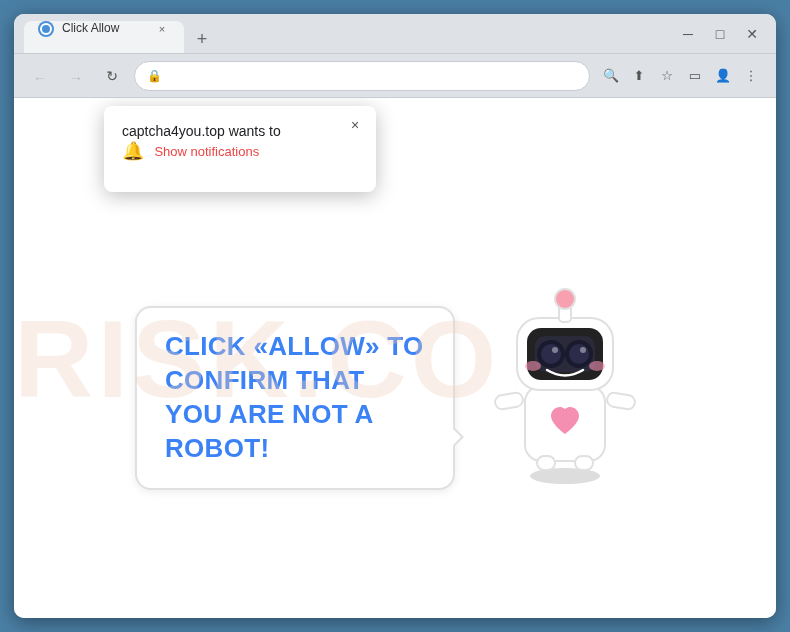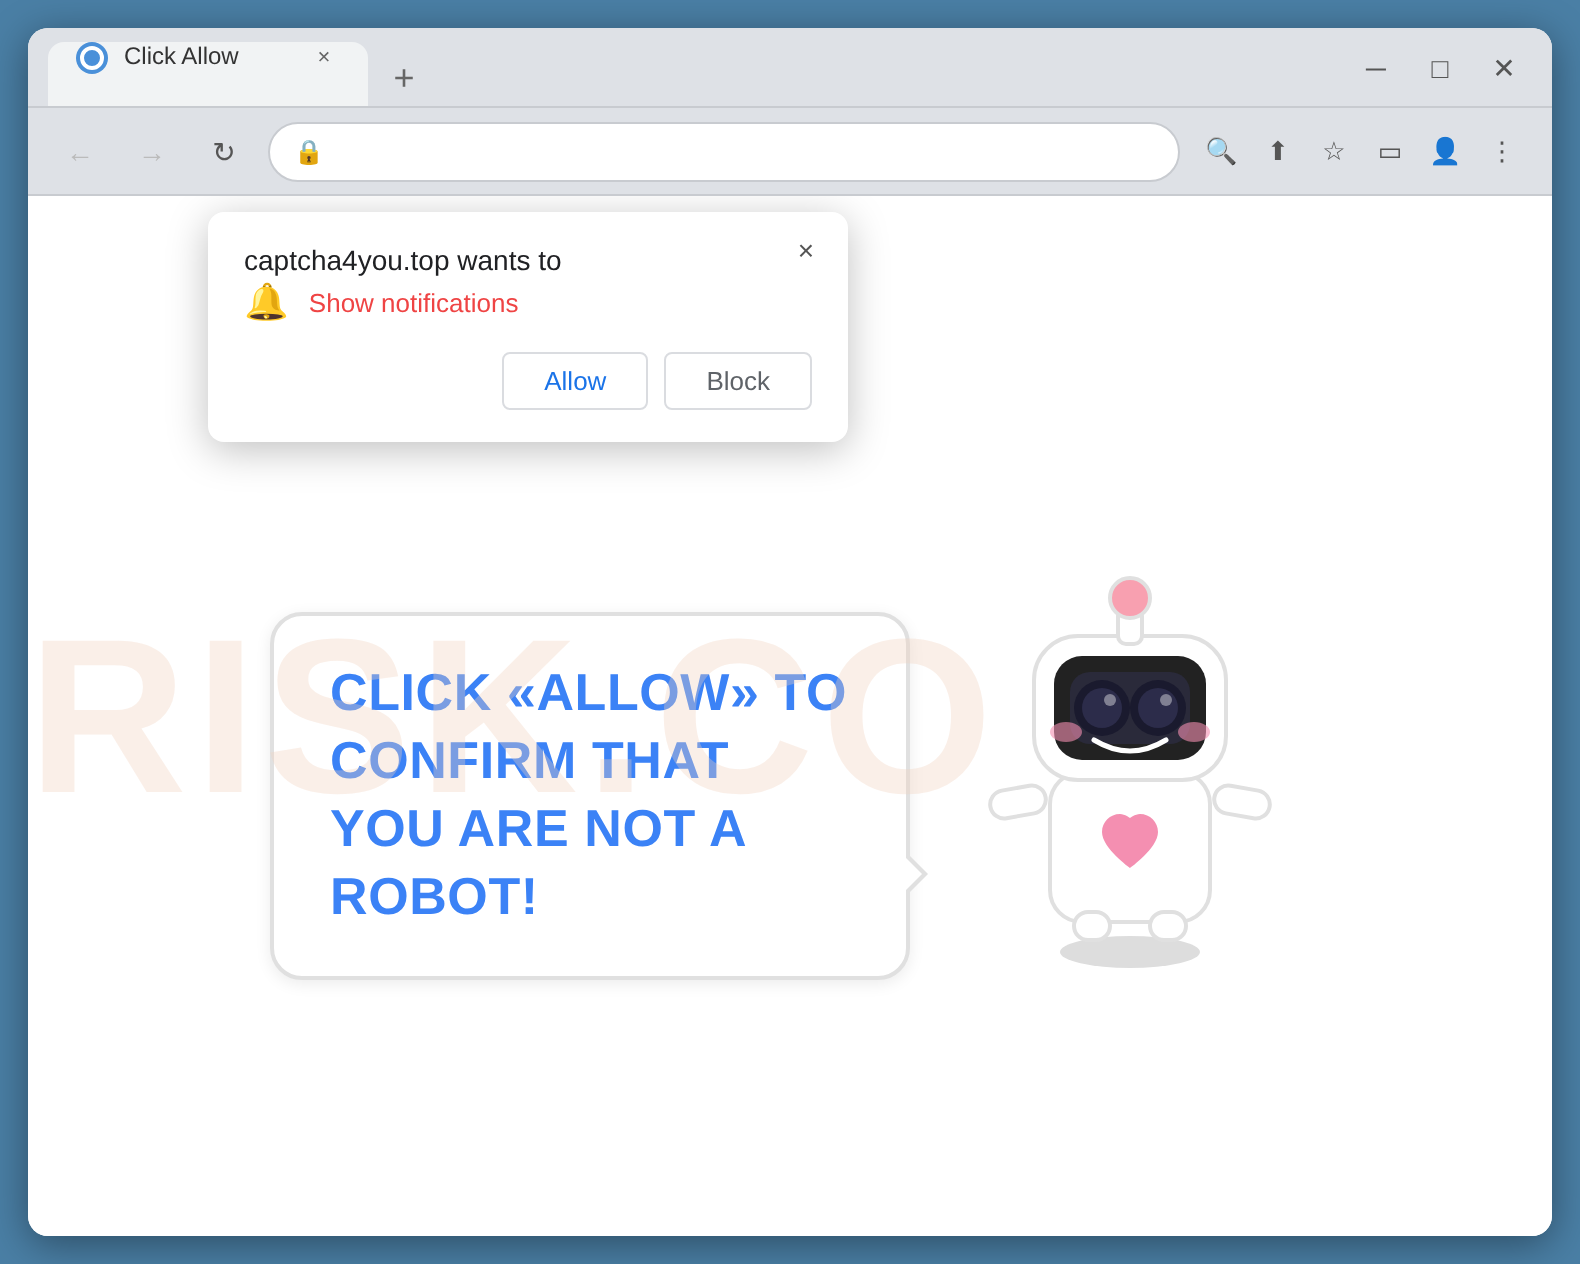--- a/index.html
+++ b/index.html
@@ -230,21 +230,21 @@
 
     
     .notification-popup {
       position: absolute;
       top: 8px;
       left: 90px;
       background: white;
       border-radius: 8px;
       box-shadow: 0 4px 20px rgba(0,0,0,0.25);
       padding: 16px 18px 16px 18px;
-      width: 320px;
+      width: 272px;
       z-index: 10;
     }
 
     .popup-close {
       position: absolute;
       top: 8px;
       right: 10px;
       width: 22px;
       height: 22px;
       border-radius: 50%;
@@ -421,24 +421,20 @@
       <span class="watermark-text">RISK.CO</span>
     </div>
 
     <div class="notification-popup">
       <span class="popup-title">captcha4you.top wants to</span>
       <div class="popup-close">×</div>
       <div class="popup-permission">
         <span class="bell-icon">🔔</span>
         <span class="permission-text">Show notifications</span>
       </div>
-      <div class="popup-buttons">
-        <button class="btn-allow">Allow</button>
-        <button class="btn-block">Block</button>
-      </div>
     </div>
 
     <div class="page-content">
       <div class="content-wrapper">
 
         <div class="speech-bubble">
           <span class="bubble-text">CLICK «ALLOW» TO CONFIRM THAT YOU ARE NOT A ROBOT!</span>
         </div>
 
         <div class="robot-container">

